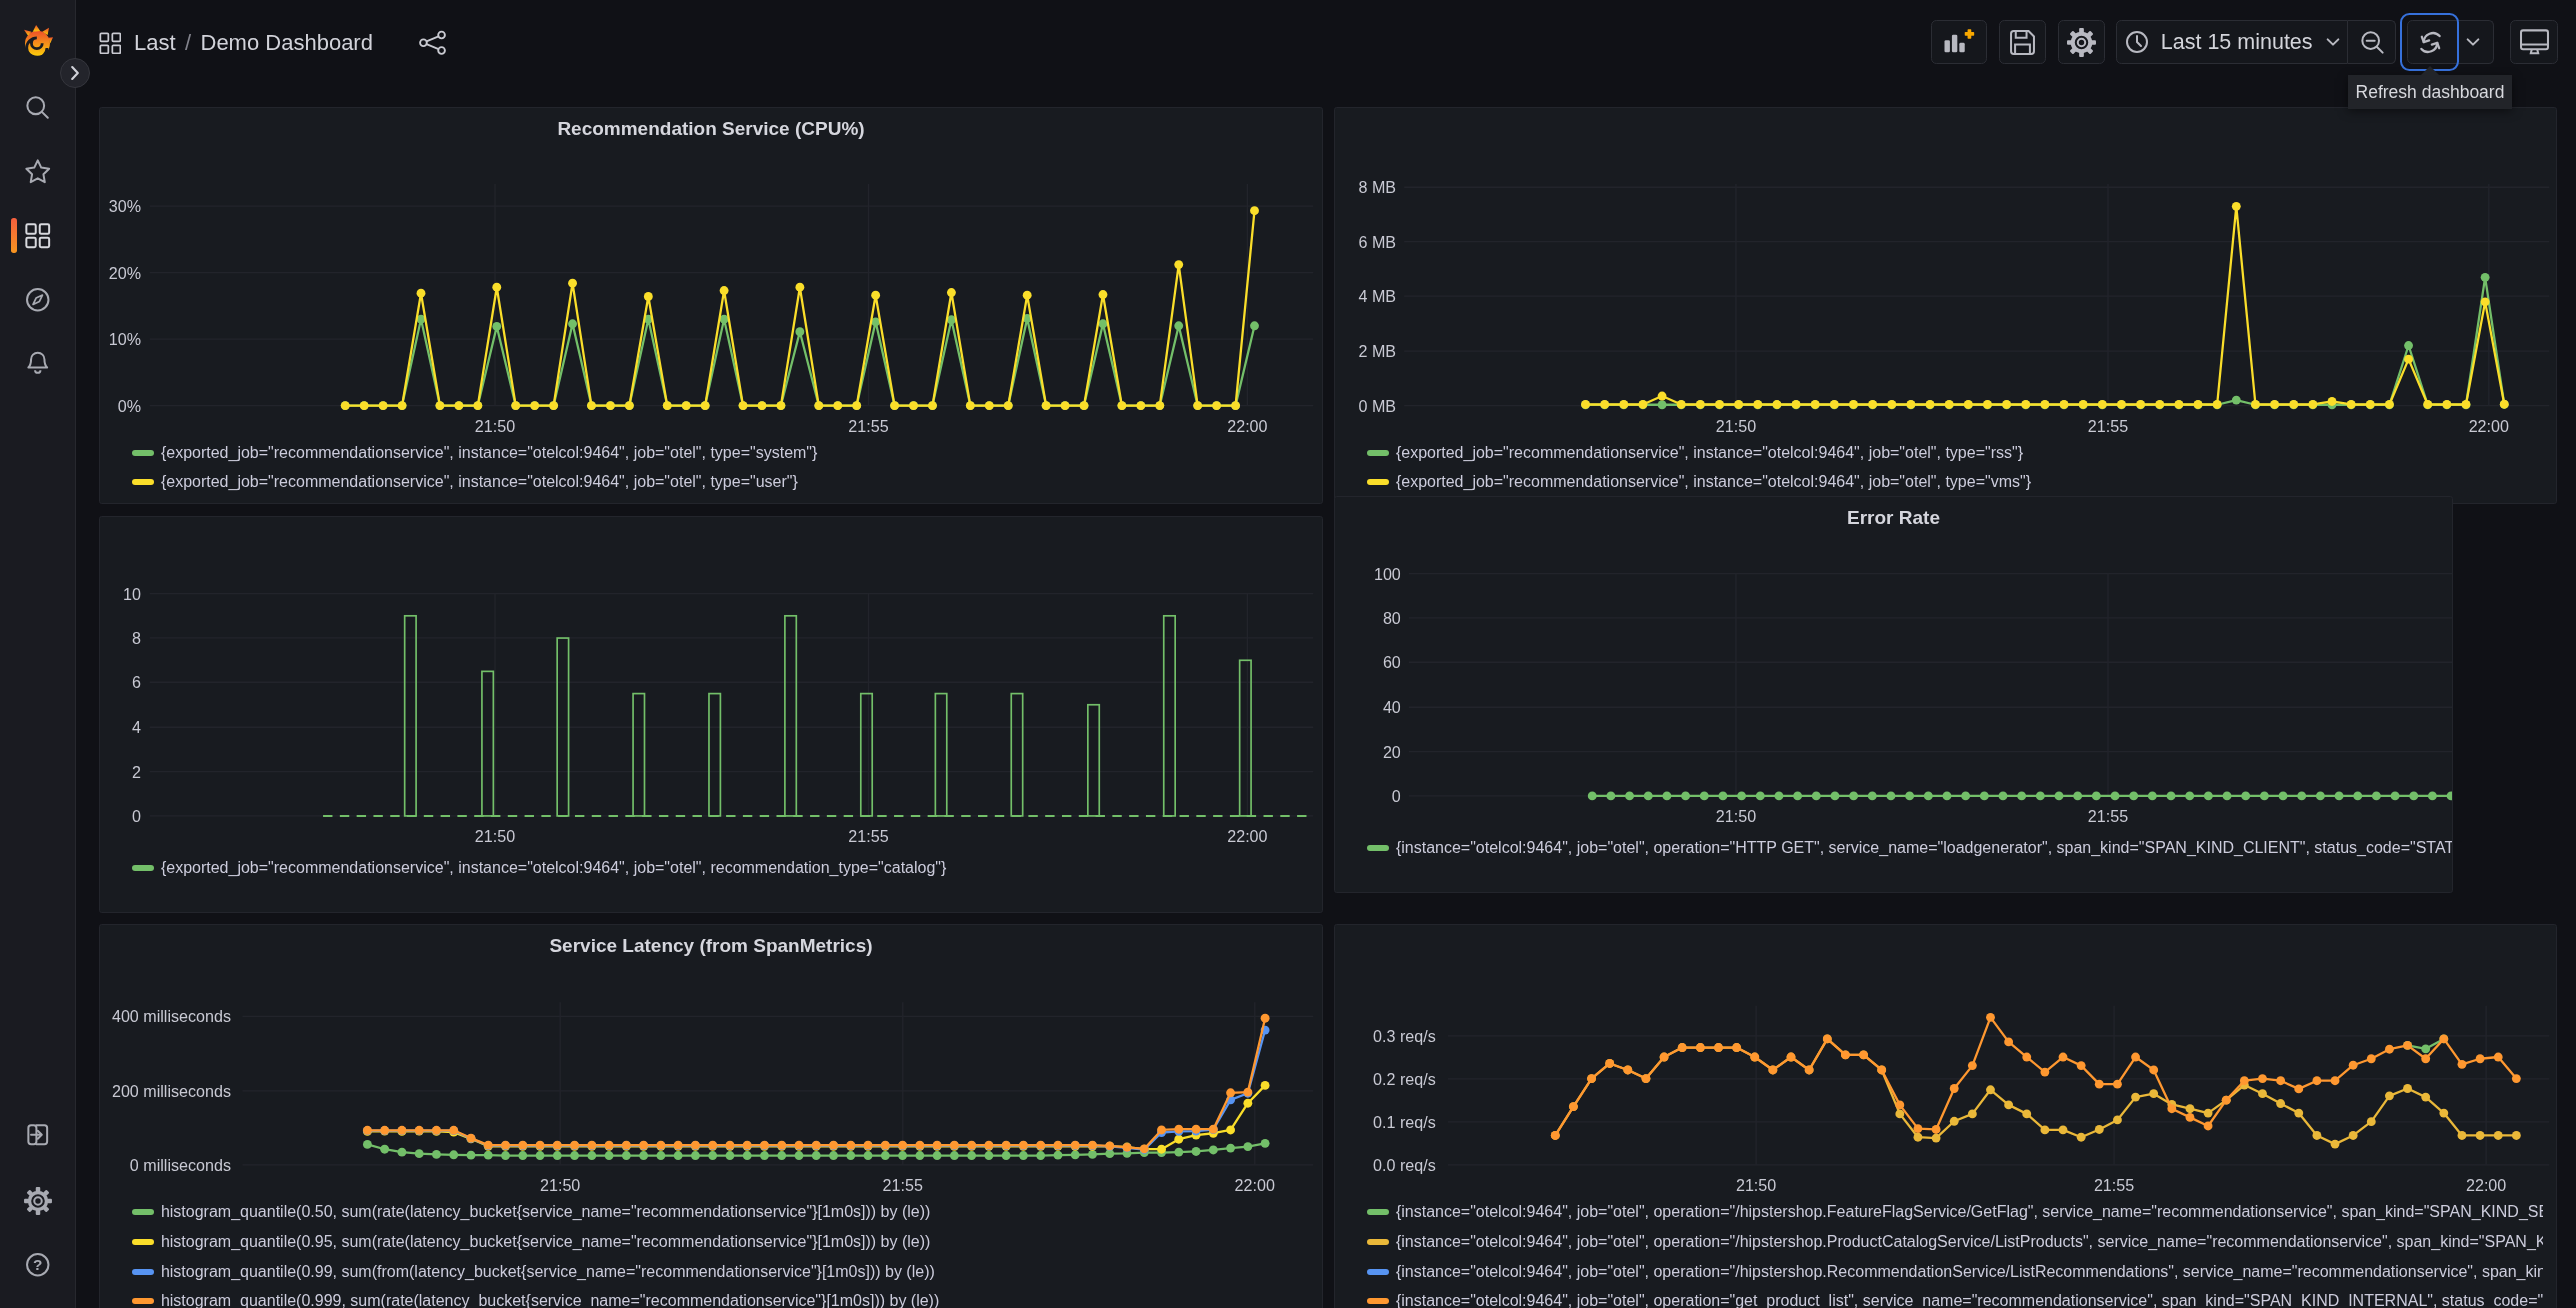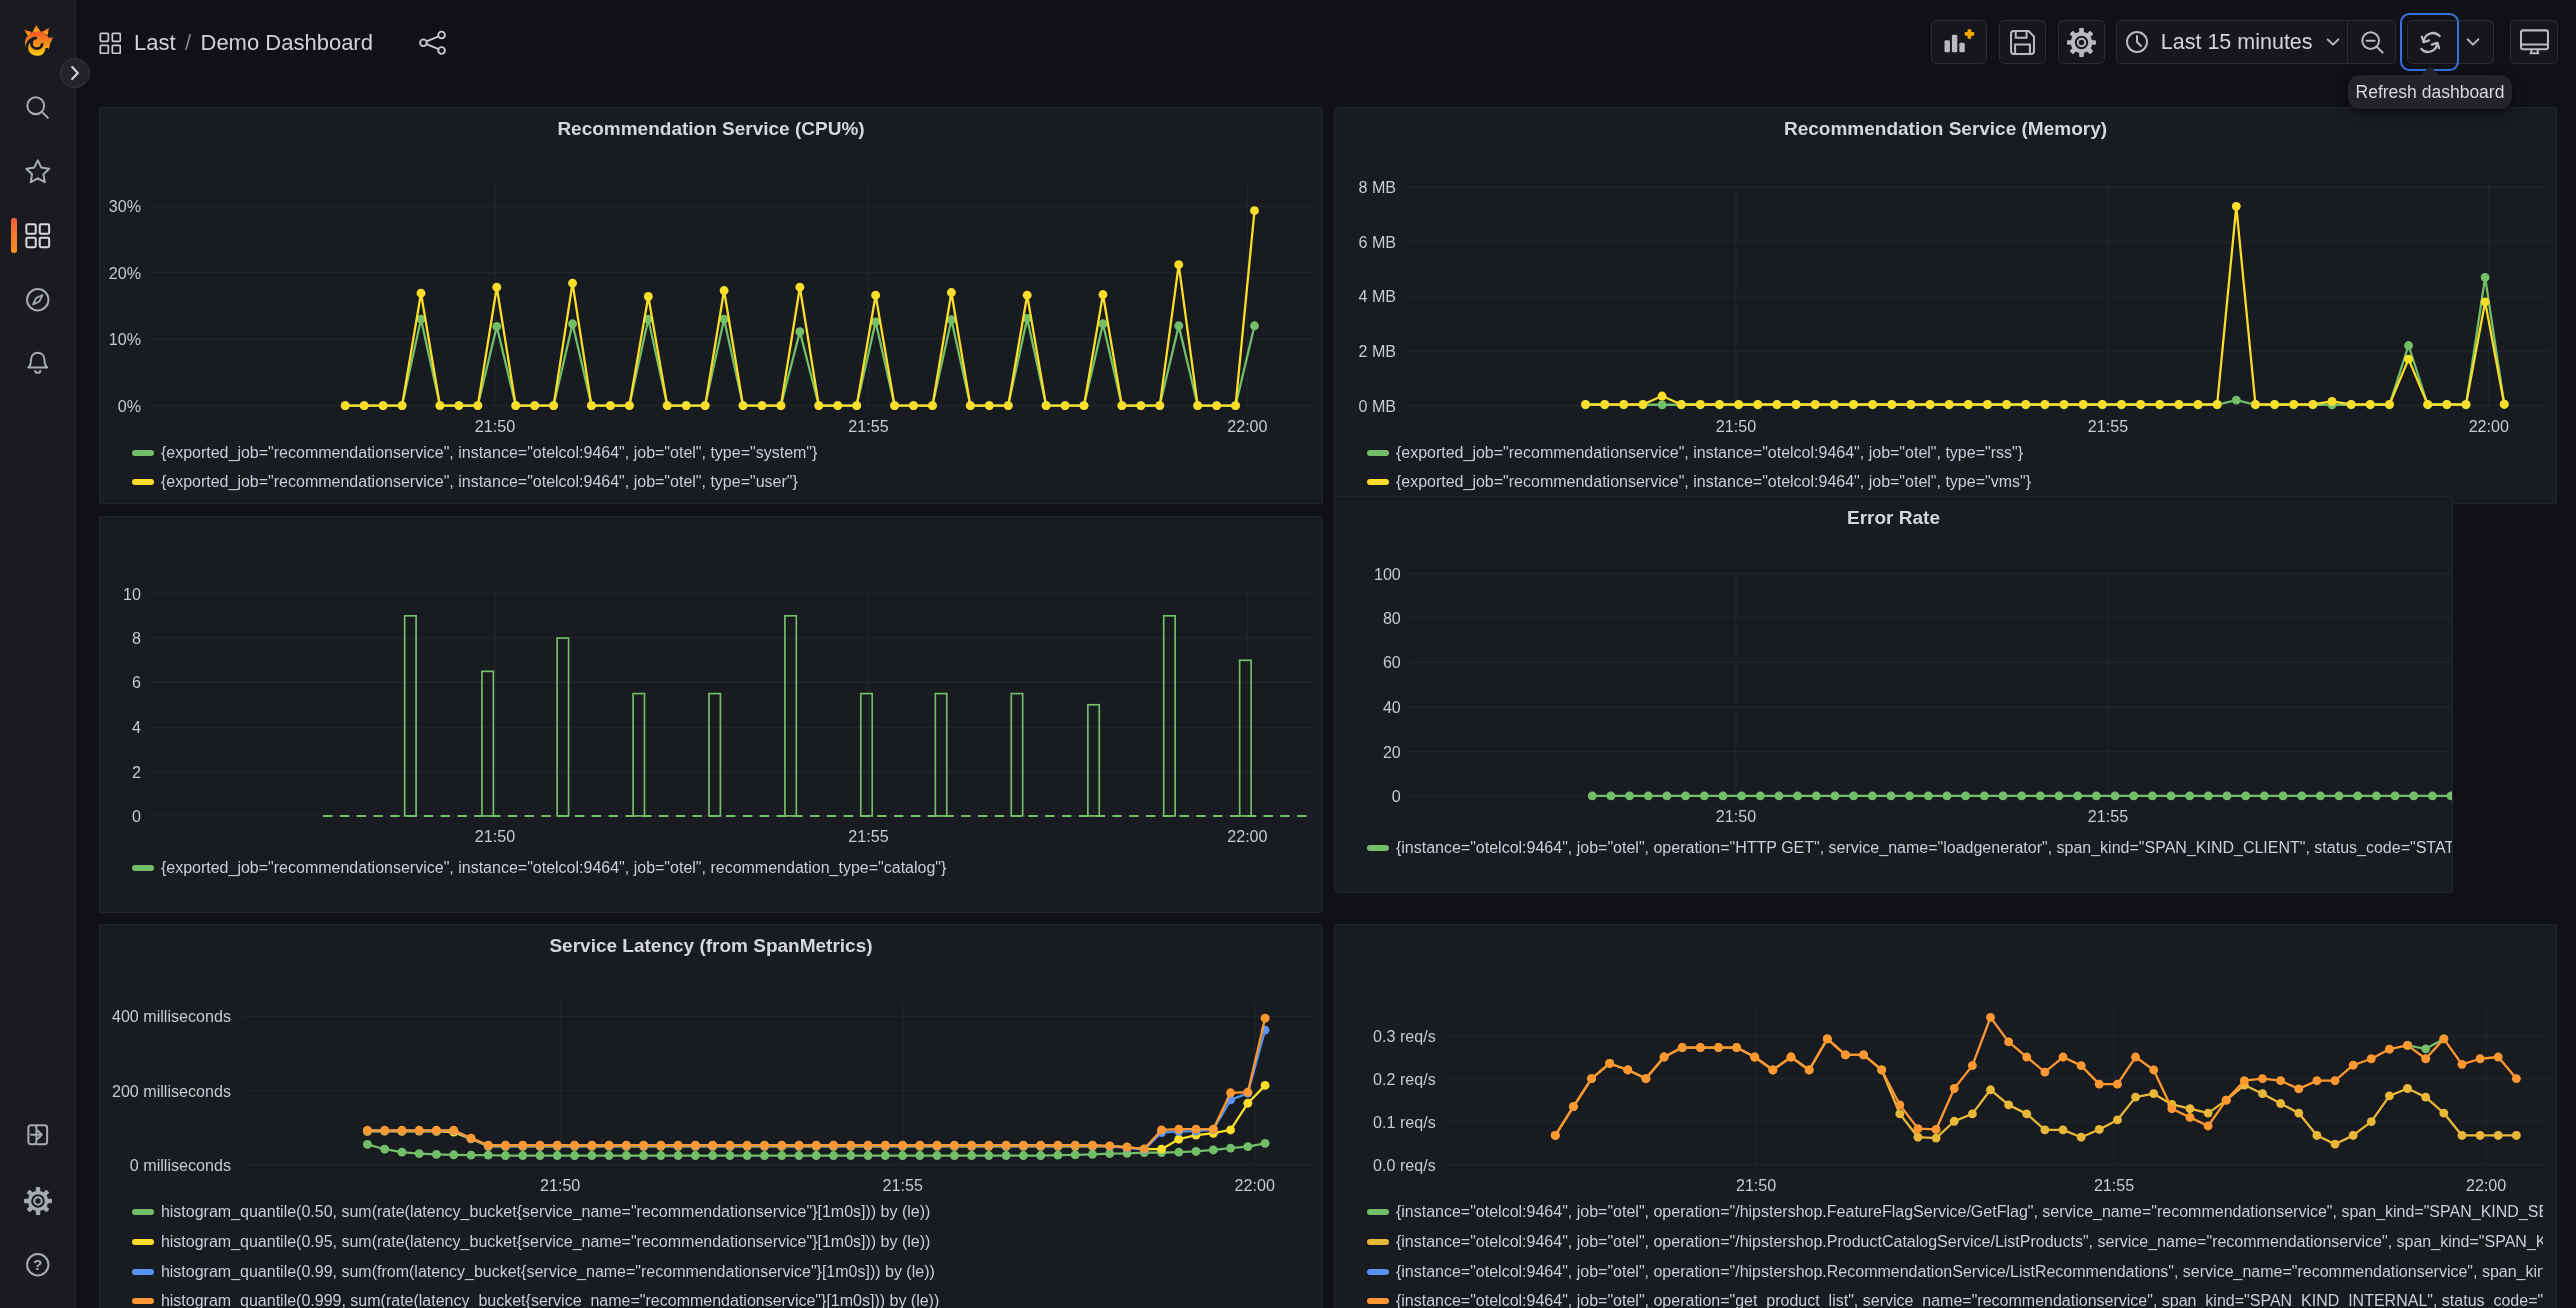--- a/index.html
+++ b/index.html
@@ -11,21 +11,21 @@
 .navbar-active{position:absolute;left:11.4px;width:5.4px;border-radius:2.7px;
  background:linear-gradient(180deg,#f55f3e,#f79520);}
 .crumbicon{position:absolute;display:flex;align-items:center;}
 .crumbs{position:absolute;left:134px;top:29.5px;font-size:22px;color:#d2d3da;white-space:nowrap;}
 .crumbsep{color:#82838c;padding:0 9.4px;}
 .btn{position:absolute;top:20px;height:44px;border:1px solid #2b2d34;background:#15171c;
  border-radius:5.4px;display:flex;align-items:center;justify-content:center;color:#c9cad1;}
 .timetext{font-size:21.5px;color:#d3d4da;margin:0 12px 0 9.4px;}
 .focusring{position:absolute;border:2.7px solid #3671dc;border-radius:9.4px;z-index:5;}
 .tooltip{position:absolute;left:2348px;top:75px;width:164px;height:34px;background:#222429;
- border-radius:12px;z-index:40;display:flex;align-items:center;justify-content:center;
+ border-radius:0;z-index:40;display:flex;align-items:center;justify-content:center;
  color:#d8d9de;font-size:17.5px;box-shadow:0 2.7px 9.4px rgba(0,0,0,.5);}
 .tooltip:before{content:"";position:absolute;top:-9.4px;left:72px;width:0;height:0;
  border-left:10px solid transparent;border-right:10px solid transparent;border-bottom:10px solid #222429;}
 .panel{position:absolute;background:#181b20;border:0.7px solid #23252c;border-radius:2.7px;overflow:hidden;padding-left:44px;}
 .ptitle{position:absolute;left:0;top:10px;width:100%;text-align:center;font-size:19px;
  font-weight:bold;color:#d5d6dd;}
 .legend{position:absolute;display:flex;align-items:center;white-space:nowrap;overflow:hidden;}
 .sw{flex:0 0 auto;width:21.5px;height:6px;border-radius:3.4px;margin-right:7.4px;}
 .ltext{font-size:16px;color:#ccccdc;}
 svg.chart{position:absolute;left:0;top:0;}
@@ -318,21 +318,20 @@
     <div class="legend" style="left:32px;top:334px;height:21.5px;width:1177px">
       <span class="sw" style="background:#73BF69"></span>
       <span class="ltext">{exported_job="recommendationservice", instance="otelcol:9464", job="otel", type="system"}</span>
     </div>
     <div class="legend" style="left:32px;top:363px;height:21.5px;width:1177px">
       <span class="sw" style="background:#FADE2A"></span>
       <span class="ltext">{exported_job="recommendationservice", instance="otelcol:9464", job="otel", type="user"}</span>
     </div>
   </div>
 <div class="panel" style="left:1334px;top:107px;width:1223px;height:397px">
-    <div class="ptitle">Recommendation Service (Memory)</div>
     <svg class="chart" width="1223" height="397" viewBox="0 0 1821 591" xmlns="http://www.w3.org/2000/svg">
       <line x1="103" y1="118" x2="1808" y2="118" stroke="#22242b" stroke-width="2"></line>
       <line x1="103" y1="199" x2="1808" y2="199" stroke="#22242b" stroke-width="2"></line>
       <line x1="103" y1="280" x2="1808" y2="280" stroke="#22242b" stroke-width="2"></line>
       <line x1="103" y1="362" x2="1808" y2="362" stroke="#22242b" stroke-width="2"></line>
       <line x1="103" y1="443" x2="1808" y2="443" stroke="#22242b" stroke-width="2"></line>
       <line x1="597" y1="113" x2="597" y2="443" stroke="#22242b" stroke-width="2"></line>
       <line x1="1151" y1="113" x2="1151" y2="443" stroke="#22242b" stroke-width="2"></line>
       <line x1="1718" y1="113" x2="1718" y2="443" stroke="#22242b" stroke-width="2"></line>
       <text x="91" y="127" font-size="24" fill="#c8c9d3" text-anchor="end" font-family="Liberation Sans">8 MB</text>

